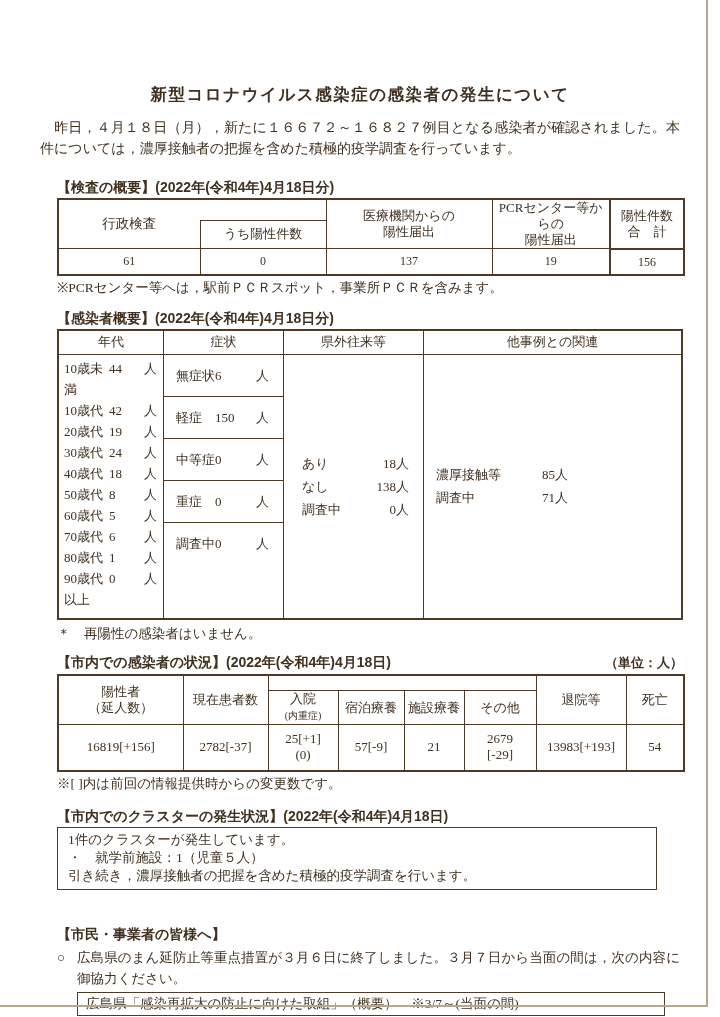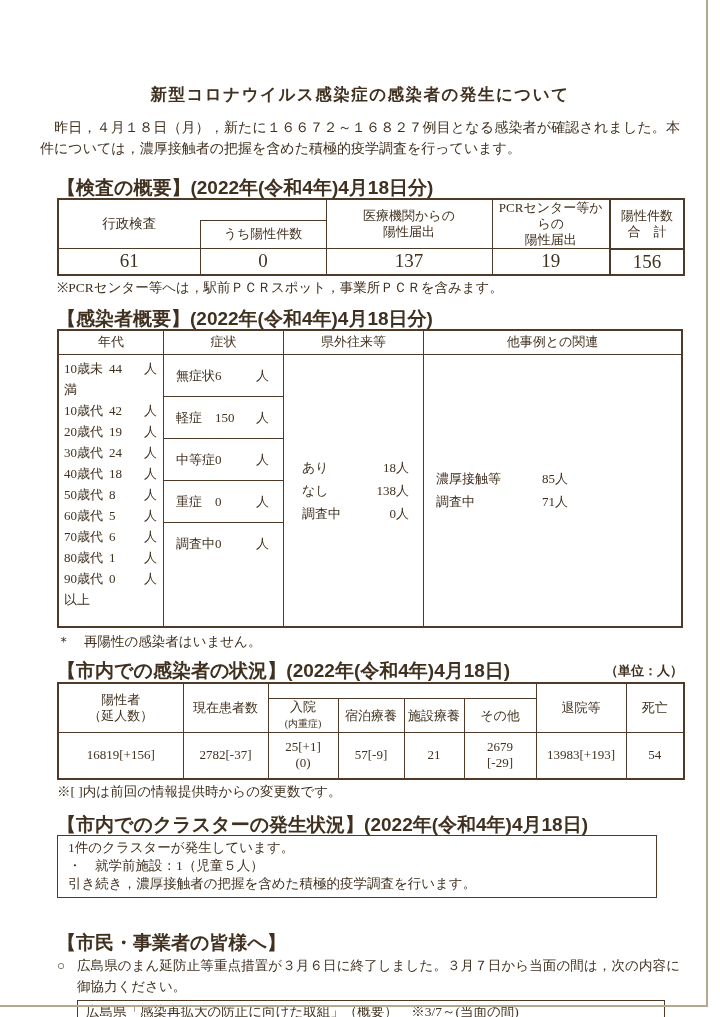--- a/index.html
+++ b/index.html
@@ -10,52 +10,52 @@
     position:relative; overflow:hidden;
   }
   .page { padding:84px 40px 0 40px; position:relative; }
 
   .doc-title { text-align:center; font-weight:bold; font-size:16.5px; letter-spacing:1.5px; }
 
   .intro { margin-top:11px; font-size:14px; line-height:21px; text-align:justify; }
 
   .sec-head {
     font-family:"Liberation Sans","DejaVu Sans",sans-serif;
-    font-weight:bold; font-size:19px; margin-left:17px; line-height:17px;
+    font-weight:bold; font-size:14px; margin-left:17px; line-height:17px;
   }
   .sec-head-row { display:flex; justify-content:space-between; width:626px; margin-left:17px; }
   .sec-head-row .sec-head { margin-left:0; }
   .unit-note { font-family:"Liberation Sans","DejaVu Sans",sans-serif; font-weight:bold; font-size:13px; }
 
   .note { font-size:13.5px; margin-left:17px; margin-top:3px; line-height:17px; }
 
   table { border-collapse:collapse; border-spacing:0; margin-left:17px; width:626px; table-layout:fixed; }
   td { border:1.3px solid #4e3a26; text-align:center; vertical-align:middle; font-size:13px; line-height:16px; }
   .t1, .t2-frame, .t3 { border:2.2px solid #4e3a26; }
   .pre { white-space:pre-line; }
 
   
   .t1 { margin-top:2px; }
   .t1 tr.h1 { height:16px; }
   .t1 tr.h2 { height:21px; }
   .t1 tr.vals { height:26px; }
   .t1 td.gyosei { border-right:none; font-size:13.5px; }
   .t1 td.nofill { border-left:none; }
   .t1 td.thick { border:2.6px solid #4e3a26; }
-  .t1 tr.vals td { font-size:19px; }
+  .t1 tr.vals td { font-size:12px; }
 
   
   .t2-frame { width:626px; margin-left:17px; margin-top:2px; display:grid;
               grid-template-columns:105px 120px 140px 1fr; grid-template-rows:24px auto; }
   .t2h { border-bottom:1.3px solid #4e3a26; border-right:1.3px solid #4e3a26;
          display:flex; align-items:center; justify-content:center; font-size:13px; }
   .t2h.last { border-right:none; }
   .t2col { border-right:1.3px solid #4e3a26; min-height:210px; }
   .t2col.last { border-right:none; }
-  .t2-age { padding:3px 6px 16px 5px; }
+  .t2-age { padding:3px 6px 8px 5px; }
   .krow { display:flex; font-size:13px; line-height:21px; }
   .klbl { flex:1; text-align:left; }
   .knum { width:28px; text-align:left; }
   .kunit { width:20px; text-align:right; }
   .symcell { height:42px; display:flex; flex-direction:column; justify-content:center;
              border-bottom:1.3px solid #4e3a26; padding:0 14px 0 12px; }
   .t2-sym > div:last-of-type { border-bottom:none; }
   .symcell .knum { width:34px; }
   .t2-travel { display:flex; flex-direction:column; justify-content:center; padding:0 14px 0 18px; }
   .t2-travel .krow { line-height:23px; }

